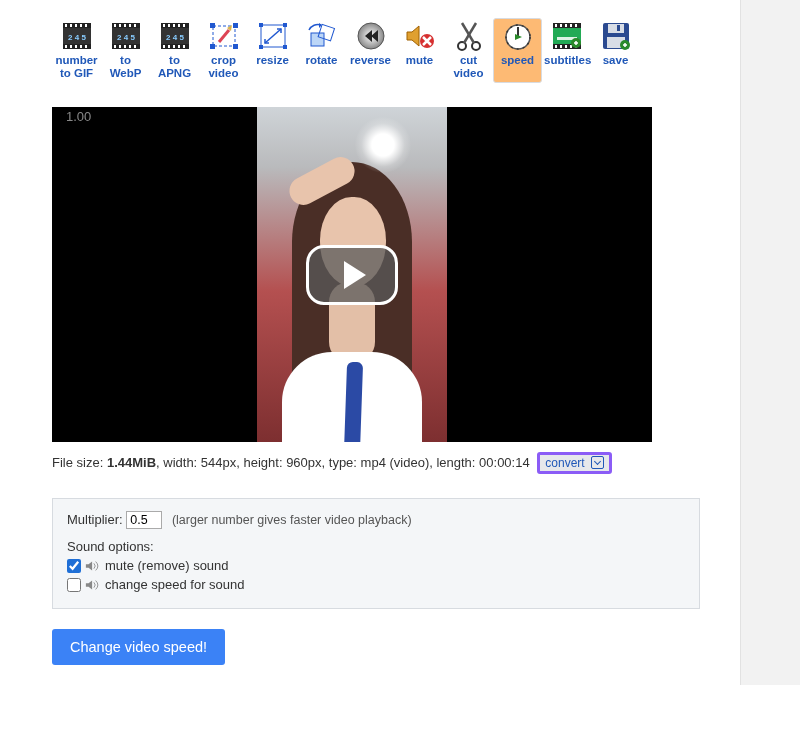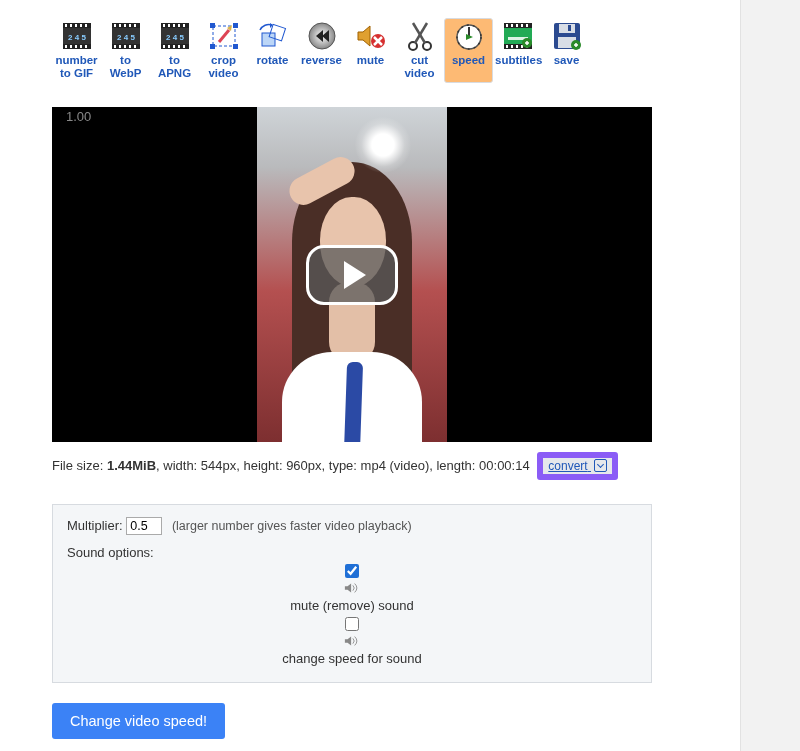--- a/index.html
+++ b/index.html
@@ -148,28 +148,27 @@
   }
   .info-line {
     margin-top:10px;
     font-size:13px;
     color:#333;
   }
   .info-line b { font-weight:bold; }
   .convert-btn {
     display:inline-block;
     background:#e6e8eb;
-    border:6px solid #8b5cf6;
+    border:3px solid #8b5cf6;
     color:#2058b8;
     font-size:12px;
     padding:1px 5px;
     border-radius:3px;
     margin-left:4px;
     cursor:pointer;
-    text-decoration:underline;
   }
   .convert-btn .dl {
     display:inline-block;
     width:13px;height:13px;
     border:1.5px solid #2058b8;
     border-radius:2px;
     vertical-align:-2px;
     margin-left:3px;
     position:relative;
   }
@@ -182,37 +181,36 @@
     border-bottom:1.5px solid #2058b8;
     transform:rotate(45deg);
   }
   .options-box {
     margin-top:24px;
     border:1px solid #d7dbe0;
     background:#f4f6f8;
     padding:12px 14px;
     font-size:13px;
     color:#333;
-    width: 600px;
+    width: 648px;
   }
   .options-box .row { margin-bottom:10px; }
   .mult-input {
     width:36px;
     border:1px solid #aaa;
     padding:1px 3px;
     font-size:12.5px;
   }
   .hint { color:#555; font-size:12.5px; margin-left:6px;}
   .sound-opts label {
     display:flex;
     align-items:center;
     gap:4px;
     margin:4px 0;
     cursor:pointer;
-    flex-direction:column;
   }
   .sound-opts input[type=checkbox]{
     width:14px;height:14px;
     accent-color:#1f6fd6;
   }
   .speaker {
     display:inline-flex;
     width:16px;height:12px;
   }
   .submit-btn {
@@ -316,20 +314,35 @@
             <rect x="4" y="4" width="22" height="20" fill="none" stroke="#2058d0" stroke-dasharray="3 2"></rect>
             <rect x="1" y="1" width="5" height="5" fill="#2058d0"></rect>
             <rect x="24" y="1" width="5" height="5" fill="#2058d0"></rect>
             <rect x="1" y="22" width="5" height="5" fill="#2058d0"></rect>
             <rect x="24" y="22" width="5" height="5" fill="#2058d0"></rect>
             <path d="M10 20 L20 8" stroke="#d45" stroke-width="3"></path>
             <path d="M18 6 L23 3 L22 9 Z" fill="#d9b34a"></path>
           </svg>
         </div>
         <div>crop video</div>
+      </div>
+      <div class="tool">
+        <div class="ticon">
+          <svg width="28" height="26" viewBox="0 0 28 26">
+            <rect x="2" y="2" width="24" height="22" fill="none" stroke="#2058d0"></rect>
+            <rect x="0" y="0" width="4" height="4" fill="#2058d0"></rect>
+            <rect x="24" y="0" width="4" height="4" fill="#2058d0"></rect>
+            <rect x="0" y="22" width="4" height="4" fill="#2058d0"></rect>
+            <rect x="24" y="22" width="4" height="4" fill="#2058d0"></rect>
+            <path d="M6 20 L22 6" stroke="#2058d0" stroke-width="1.5"></path>
+            <path d="M18 6 L22 6 L22 10" fill="none" stroke="#2058d0" stroke-width="1.5"></path>
+            <path d="M10 20 L6 20 L6 16" fill="none" stroke="#2058d0" stroke-width="1.5"></path>
+          </svg>
+        </div>
+        <div>resize</div>
       </div>
       <div class="tool">
         <div class="ticon">
           <svg width="30" height="26" viewBox="0 0 30 26">
             <rect x="4" y="10" width="13" height="13" fill="#bcd6f7" stroke="#2058d0"></rect>
             <rect x="13" y="3" width="13" height="13" fill="none" stroke="#2058d0" transform="rotate(18 19 9)"></rect>
             <path d="M2 7 A10 10 0 0 1 14 2" fill="none" stroke="#2058d0" stroke-width="1.5"></path>
             <path d="M12 0 L15 2 L12 5 Z" fill="#2058d0"></path>
           </svg>
         </div>

